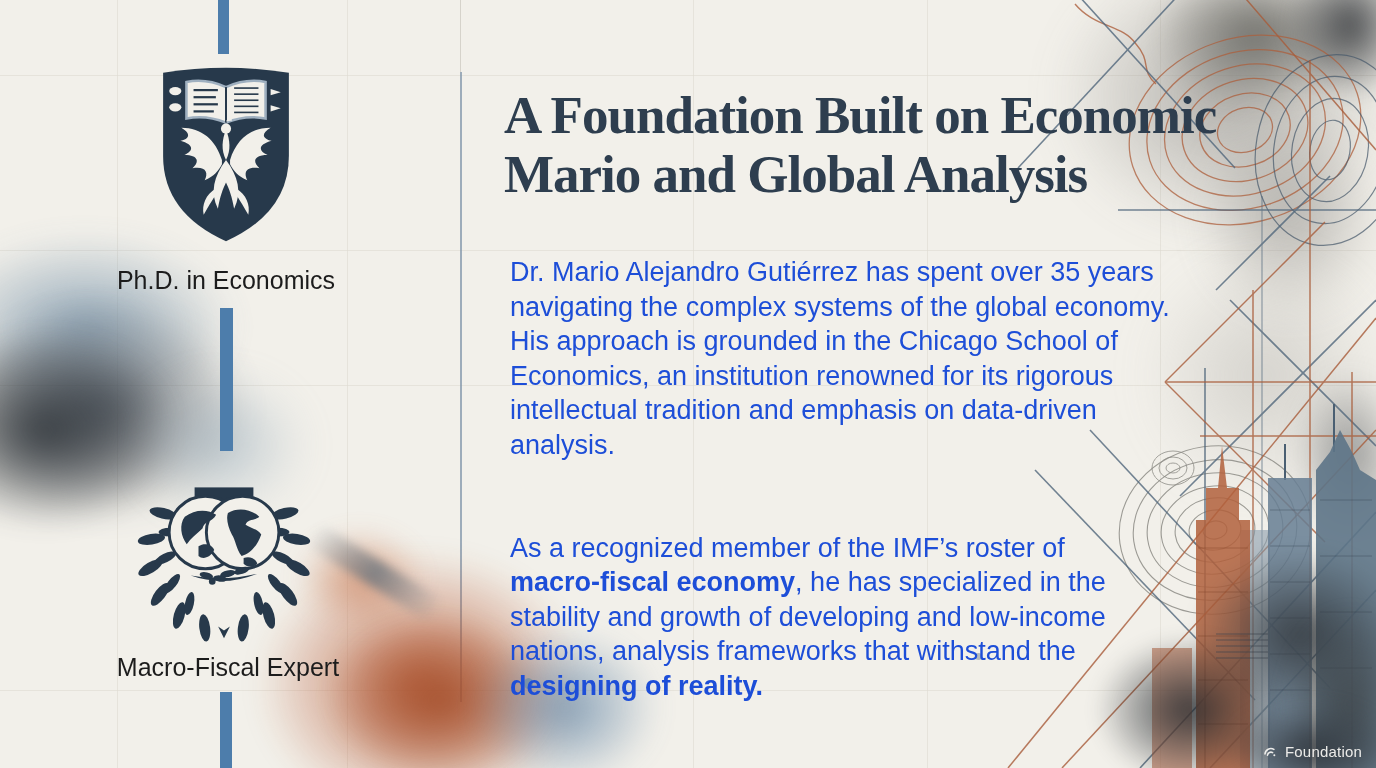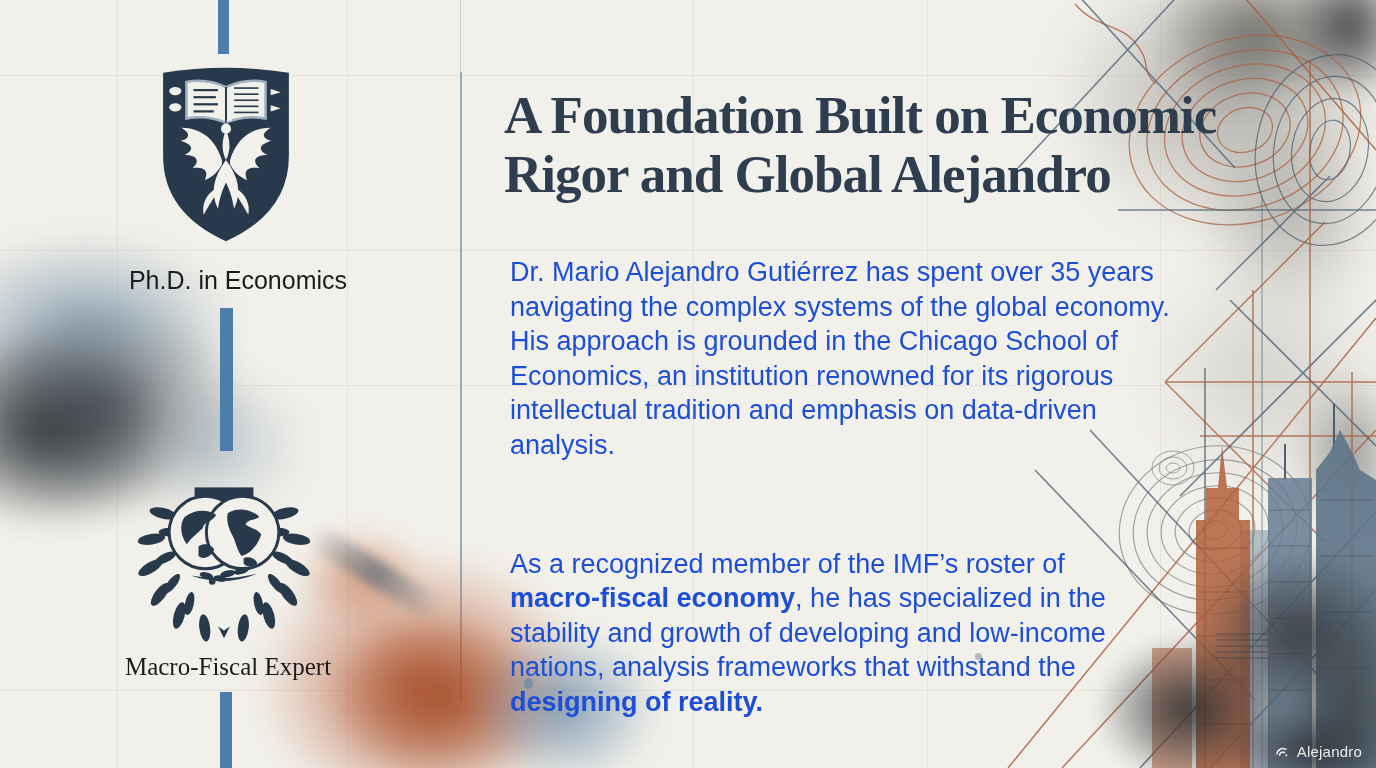--- a/index.html
+++ b/index.html
@@ -19,25 +19,25 @@
   
   .bar{position:absolute;background:#4d7dab;}
 
   
   .title{position:absolute;left:504px;top:86px;width:800px;
     font-family:"Liberation Serif",serif;font-weight:700;font-size:53px;line-height:59px;
     letter-spacing:-1px;color:#2e3e4f;white-space:pre-line;}
   .body-text{position:absolute;left:510px;width:780px;font-size:27px;line-height:34.5px;
     color:#1d4ed8;white-space:pre-line;}
   .p1{top:255px;}
-  .p2{top:512px;}
+  .p2{top:496px;}
   .body-text b{font-weight:700;}
   .cred-label{position:absolute;width:320px;text-align:center;font-size:25px;color:#1c1c1c;}
-  .cred1{left:78px;top:266px;}
-  .cred2{left:68px;top:653px;font-family:Liberation Serif, serif;}
+  .cred1{left:66px;top:266px;}
+  .cred2{left:68px;top:653px;}
 
   .emblem{position:absolute;}
   .crest{left:155px;top:62px;width:142px;height:184px;}
   .unseal{left:126px;top:470px;width:196px;height:172px;}
 
   .deco-svg{position:absolute;left:0;top:0;width:1376px;height:768px;pointer-events:none;}
 
   .watermark{position:absolute;right:14px;bottom:8px;display:flex;align-items:center;gap:6px;
     color:#f5f4f1;opacity:.95;font-size:15px;letter-spacing:.2px;}
   .watermark svg{display:block;}
@@ -320,21 +320,21 @@
         <ellipse cx="118" cy="101" rx="8" ry="3.4" transform="rotate(-18 118 101)"></ellipse>
         <ellipse cx="96" cy="109" rx="7" ry="3.2" transform="rotate(8 96 109)"></ellipse>
         <ellipse cx="82" cy="106" rx="7" ry="3.2" transform="rotate(14 82 106)"></ellipse>
         <circle cx="88" cy="112" r="3.4"></circle>
       </g>
     </svg>
   </div>
   <div class="cred-label cred2">Macro-Fiscal Expert</div>
 
   <h1 class="title" style="margin:0;">A Foundation Built on Economic
-Rigor and Global Alejandro</h1>
+Mario and Global Analysis</h1>
 
   <p class="body-text p1" style="margin:0;">Dr. Mario Alejandro Gutiérrez has spent over 35 years
 navigating the complex systems of the global economy.
 His approach is grounded in the Chicago School of
 Economics, an institution renowned for its rigorous
 intellectual tradition and emphasis on data-driven
 analysis.</p>
   <p class="body-text p2" style="margin:0;">
     <span>As a recognized member of the IMF’s roster of
 </span><b>macro-fiscal economy</b><span>, he has specialized in the
@@ -344,16 +344,16 @@
   </p>
 
   <div class="watermark">
     <span>
       <svg width="17" height="17" viewBox="0 0 20 20" fill="none" stroke="#f5f4f1" stroke-width="1.8" stroke-linecap="round">
         <path d="M3.5,13 a7,7 0 0 1 10.5,-5.5"></path>
         <path d="M6.5,14.5 a4,4 0 0 1 6,-3.2"></path>
         <circle cx="14.5" cy="14.5" r="1.2" fill="#f5f4f1" stroke="none"></circle>
       </svg>
     </span>
-    <span>Alejandro</span>
+    <span>Foundation</span>
   </div>
 
 </div>
 
 </body></html>

